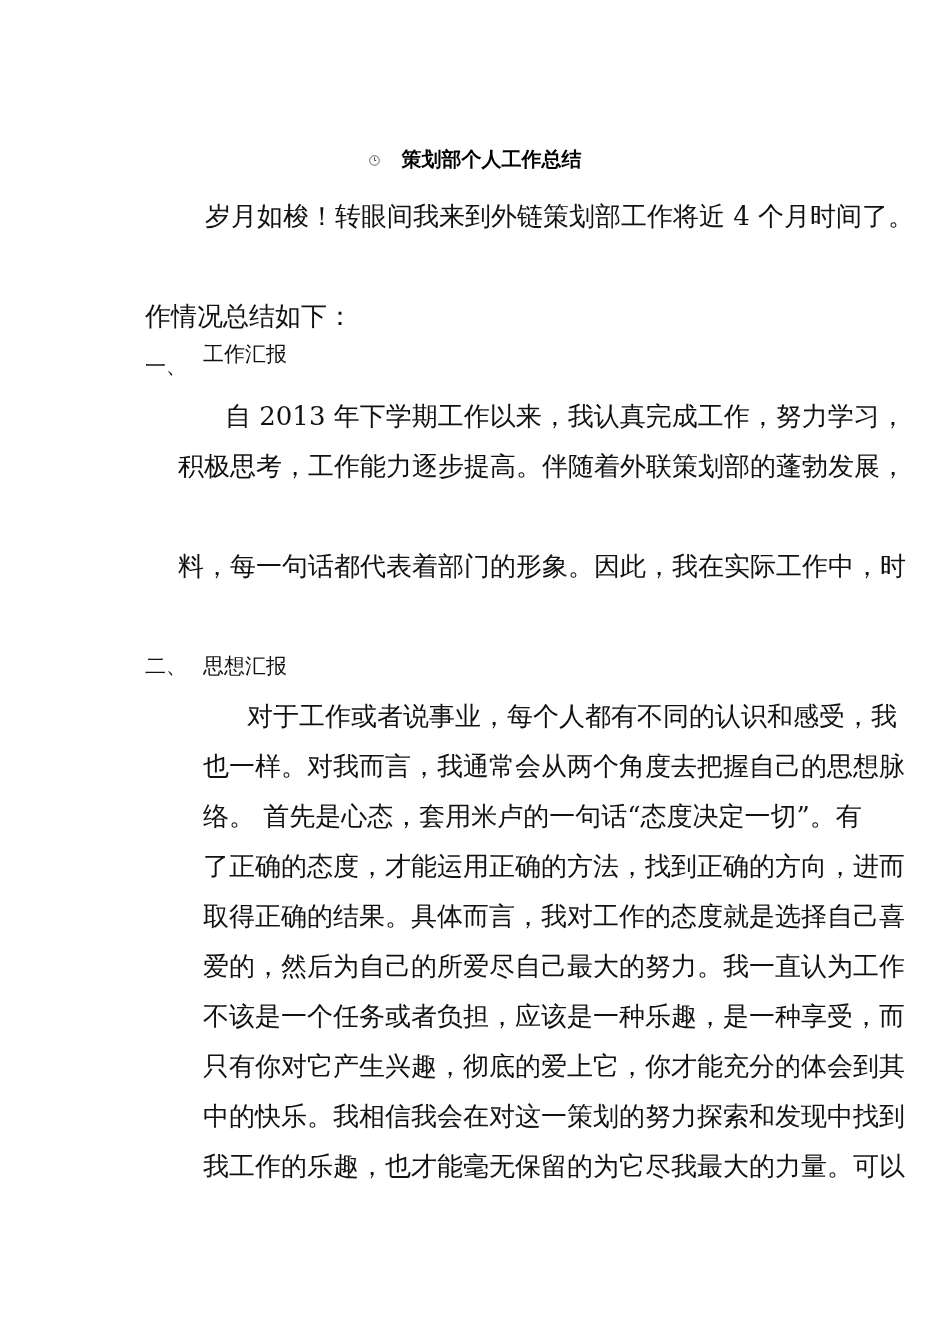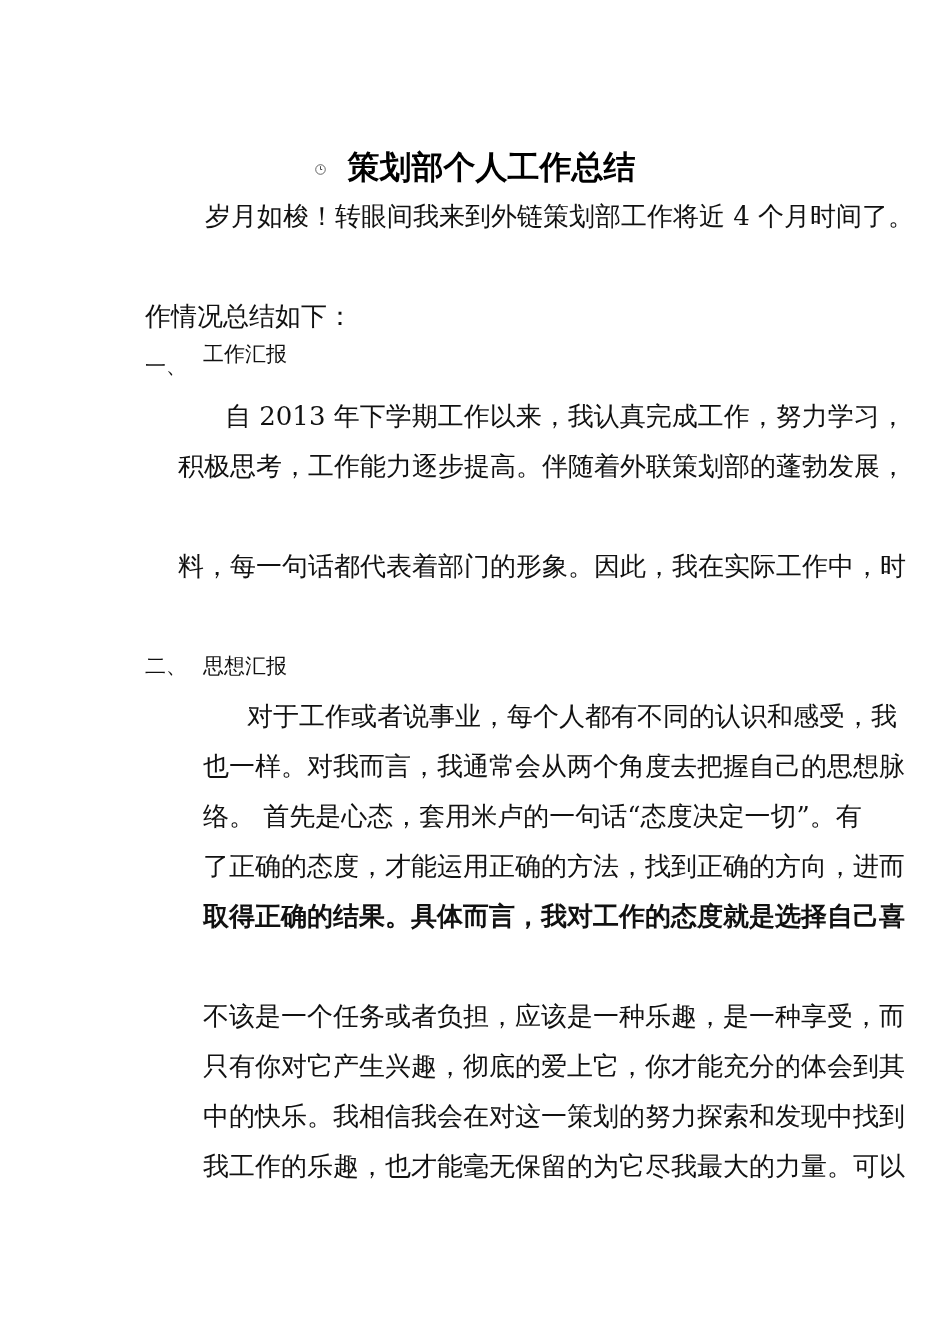--- a/index.html
+++ b/index.html
@@ -36,21 +36,21 @@
     height: 11px;
     vertical-align: middle;
     margin-right: 22px;
     position: relative;
     top: -3px;
   }
   .title-text {
     display: inline-block;
     font-family: "DejaVu Sans", "Liberation Sans", sans-serif;
     font-weight: bold;
-    font-size: 32px;
+    font-size: 20px;
     letter-spacing: 0px;
     vertical-align: middle;
     color: #000;
   }
   .line {
     position: absolute;
     font-size: 26px;
     line-height: 30px;
     height: 30px;
     white-space: nowrap;
@@ -92,19 +92,20 @@
   <div class="line justify" style="top:451px; left:178px; width:627px;">积极思考，工作能力逐步提高。伴随着外联策划部的蓬勃发展，</div>
   <div class="line justify" style="top:551px; left:178px; width:627px;">料，每一句话都代表着部门的形象。因此，我在实际工作中，时</div>
 
   <div class="heading-num" style="top:651px; left:145px;">二、</div>
   <div class="heading-num" style="top:651px; left:203px;">思想汇报</div>
 
   <div class="line justify" style="top:701px; left:247px; width:558px;">对于工作或者说事业，每个人都有不同的认识和感受，我</div>
   <div class="line justify" style="top:751px; left:203px; width:602px;">也一样。对我而言，我通常会从两个角度去把握自己的思想脉</div>
   <div class="line justify" style="top:801px; left:203px; width:602px;">络。 首先是心态，套用米卢的一句话“态度决定一切”。有</div>
   <div class="line justify" style="top:851px; left:203px; width:602px;">了正确的态度，才能运用正确的方法，找到正确的方向，进而</div>
-  <div class="line justify" style="top:901px; left:203px; width:602px;font-weight:bold;">取得正确的结果。具体而言，我对工作的态度就是选择自己喜</div>
+  <div class="line justify" style="top:901px; left:203px; width:602px;">取得正确的结果。具体而言，我对工作的态度就是选择自己喜</div>
+  <div class="line justify" style="top:951px; left:203px; width:602px;">爱的，然后为自己的所爱尽自己最大的努力。我一直认为工作</div>
   <div class="line justify" style="top:1001px; left:203px; width:602px;">不该是一个任务或者负担，应该是一种乐趣，是一种享受，而</div>
   <div class="line justify" style="top:1051px; left:203px; width:602px;">只有你对它产生兴趣，彻底的爱上它，你才能充分的体会到其</div>
   <div class="line justify" style="top:1101px; left:203px; width:602px;">中的快乐。我相信我会在对这一策划的努力探索和发现中找到</div>
   <div class="line justify" style="top:1151px; left:203px; width:602px;">我工作的乐趣，也才能毫无保留的为它尽我最大的力量。可以</div>
 
 </div>
 
 </body></html>

